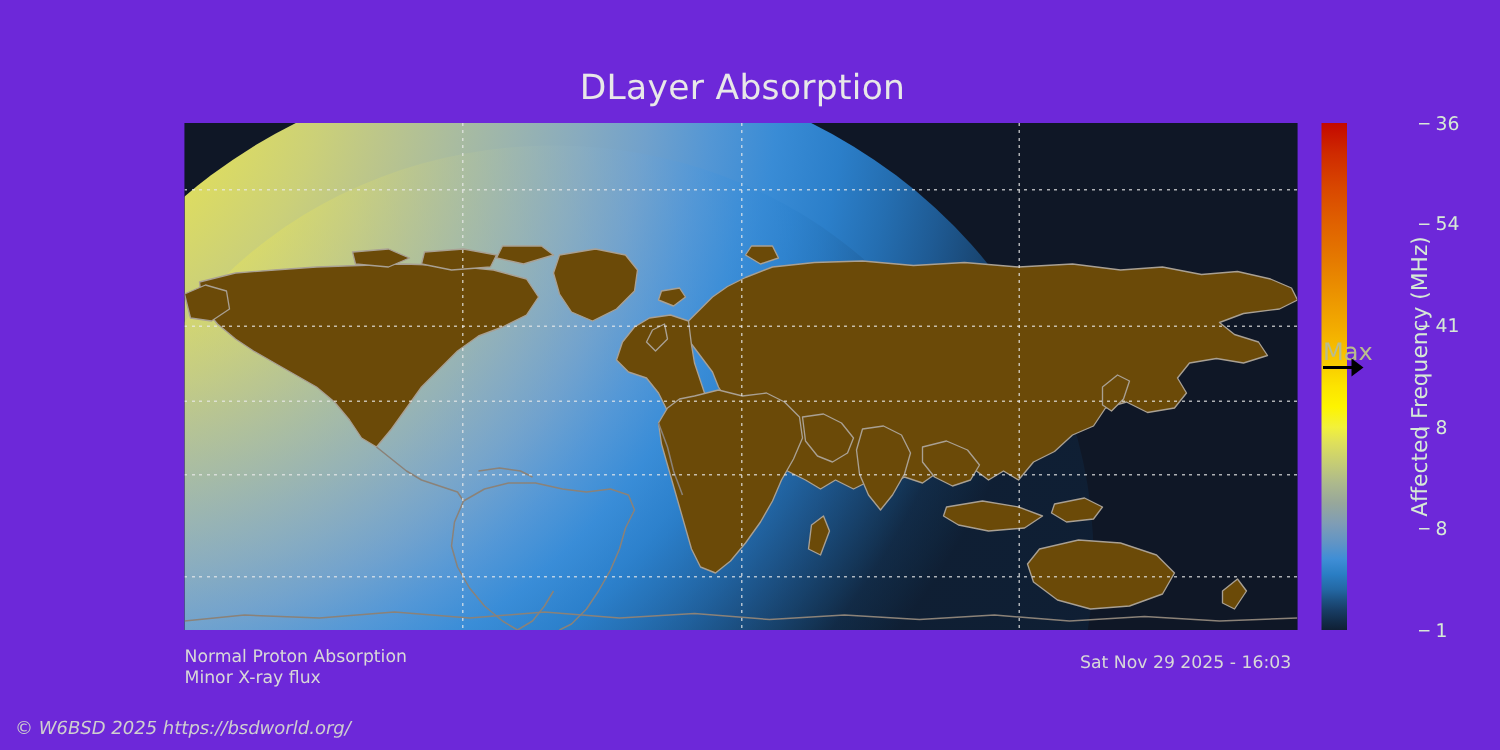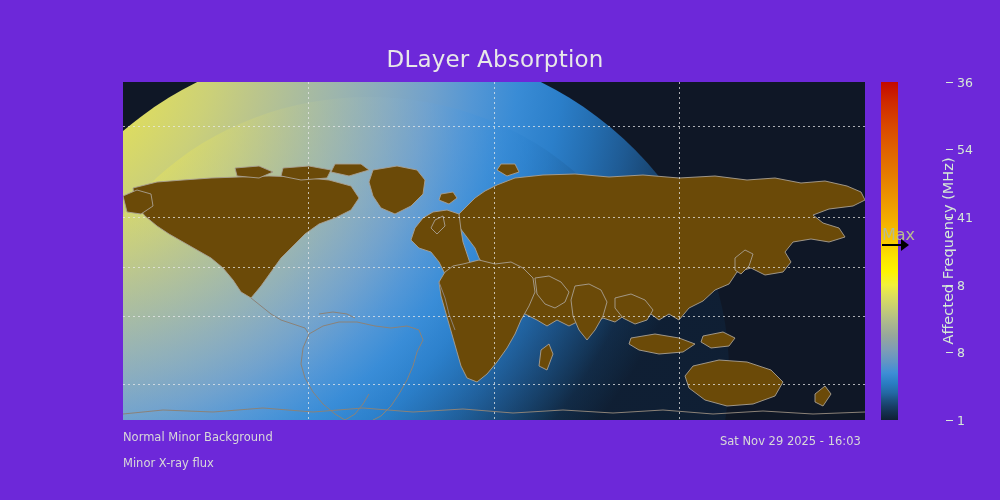--- a/index.html
+++ b/index.html
@@ -192,21 +192,21 @@
 
   
   .cap-left {
     position: absolute;
     left: 123px;
     color: #d8d8d8;
     font-size: 11.5px;
     white-space: nowrap;
   }
   .cap-l1 { top: 430px; }
-  .cap-l2 { top: 456px; }
+  .cap-l2 { top: 444px; }
   .cap-right {
     position: absolute;
     left: 720px;
     top: 434px;
     color: #d8d8d8;
     font-size: 11.5px;
     white-space: nowrap;
     text-align: center;
   }
   .footer {
@@ -358,17 +358,18 @@
   <div class="max-marker" style="top:243px">
     <div class="max-label">Max</div>
     <div class="max-arrow-line"></div>
     <div class="max-arrow-head"></div>
   </div>
 
   <div class="cb-axis-label">
     <span>Affected Frequency (MHz)</span>
   </div>
 
-  <div class="cap-left cap-l1">Normal Minor Background</div>
+  <div class="cap-left cap-l1">Normal Proton Absorption</div>
   <div class="cap-left cap-l2">Minor X-ray flux</div>
   <div class="cap-right">Sat Nov 29 2025 - 16:03</div>
+  <div class="footer">© W6BSD 2025 https://bsdworld.org/</div>
 
 </div>
 
 </body></html>

